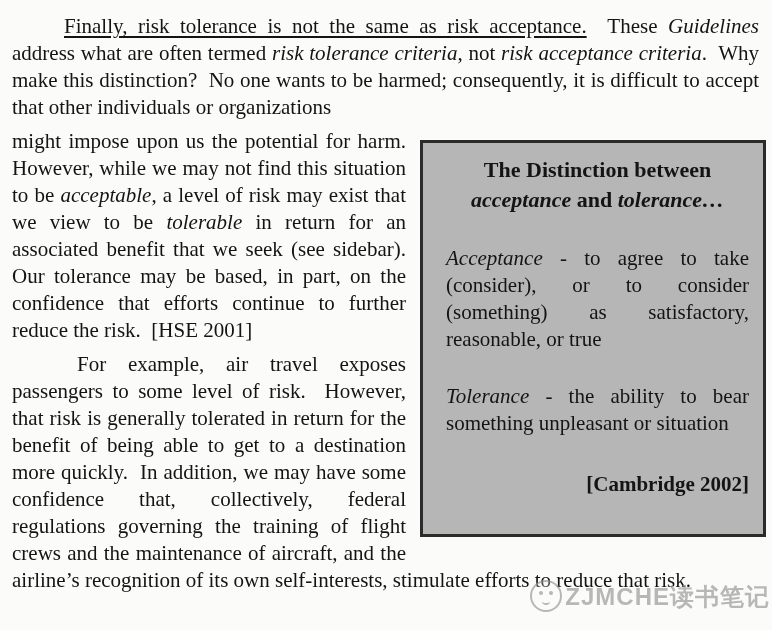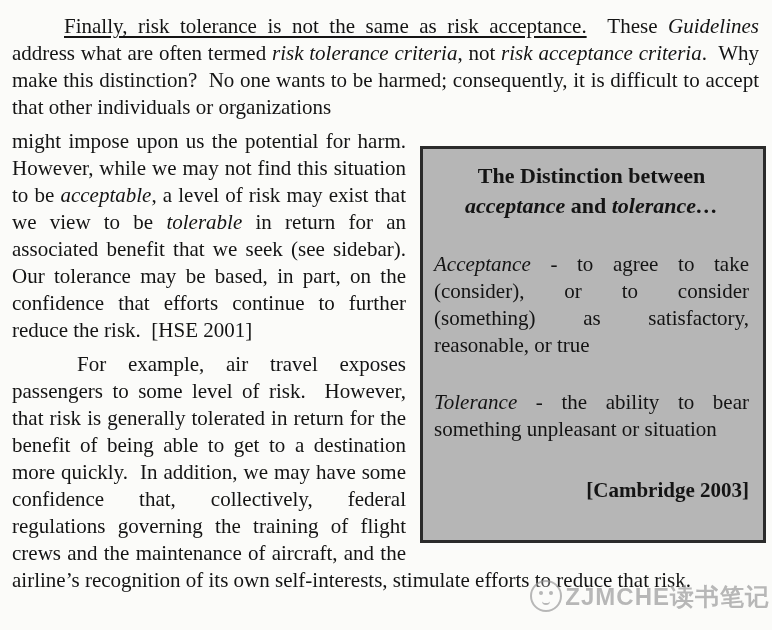--- a/index.html
+++ b/index.html
@@ -28,24 +28,24 @@
   .r-italic { font-style: italic; }
   .r-bold { font-weight: bold; }
   .r-bolditalic { font-weight: bold; font-style: italic; }
   .r-underline { text-decoration: underline; text-decoration-thickness: 2px; text-underline-offset: 3px; }
 
   
   .sidebar-box {
     float: right;
     width: 346px; height: 397px;
     box-sizing: border-box;
-    margin: 18px 0 8px 14px;
+    margin: 12px 0 8px 14px;
     background: var(--box-bg, #b6b6b6);
     border: 3px solid var(--box-border, #2b2b2b);
-    padding: 12px 14px 0 11px;
+    padding: 12px 14px 0 23px;
     overflow: hidden;
   }
   .sb-title {
     text-align: center;
     font-size: 22px;
     line-height: 30px;
     margin: 0 0 30px 0;
   }
   .sb-def {
     margin: 0 0 30px 0;
@@ -109,21 +109,21 @@
 
   <p class="para para-intro"><span class="r-underline">Finally, risk tolerance is not the same as risk acceptance.</span><span>  These </span><span class="r-italic">Guidelines</span><span> address what are often termed </span><span class="r-italic">risk tolerance criteria</span><span>, not </span><span class="r-italic">risk acceptance criteria</span><span>.  Why make this distinction?  No one wants to be harmed; consequently, it is difficult to accept that other individuals or organizations</span></p>
 
   <aside class="sidebar-box">
     <div class="sb-title">
       <div><span class="r-bold">The Distinction between</span></div>
       <div><span class="r-bolditalic">acceptance</span><span class="r-bold"> and </span><span class="r-bolditalic">tolerance…</span></div>
     </div>
     <p class="sb-def"><span class="r-italic">Acceptance</span><span> - to agree to take (consider), or to consider (something) as satisfactory, reasonable, or true</span></p>
     <p class="sb-def"><span class="r-italic">Tolerance</span><span> - the ability to bear something unpleasant or situation</span></p>
-    <p class="sb-cite"><span class="r-bold">[Cambridge 2003]</span></p>
+    <p class="sb-cite"><span class="r-bold">[Cambridge 2002]</span></p>
   </aside>
 
   <p class="para"><span>might impose upon us the potential for harm.  However, while we may not find this situation to be </span><span class="r-italic">acceptable</span><span>, a level of risk may exist that we view to be </span><span class="r-italic">tolerable</span><span> in return for an associated benefit that we seek (see sidebar).  Our tolerance may be based, in part, on the confidence that efforts continue to further reduce the risk.  [HSE 2001]</span></p>
 
   <p class="para para-example"><span>For example, air travel exposes passengers to some level of risk.  However, that risk is generally tolerated in return for the benefit of being able to get to a destination more quickly.  In addition, we may have some confidence that, collectively, federal regulations governing the training of flight crews and the maintenance of aircraft, and the airline’s recognition of its own self-interests, stimulate efforts to reduce that risk.</span></p>
 
   <div class="watermark">
     <span class="wm-icon"></span>
     <span class="wm-text">ZJMCHE读书笔记</span>
   </div>

